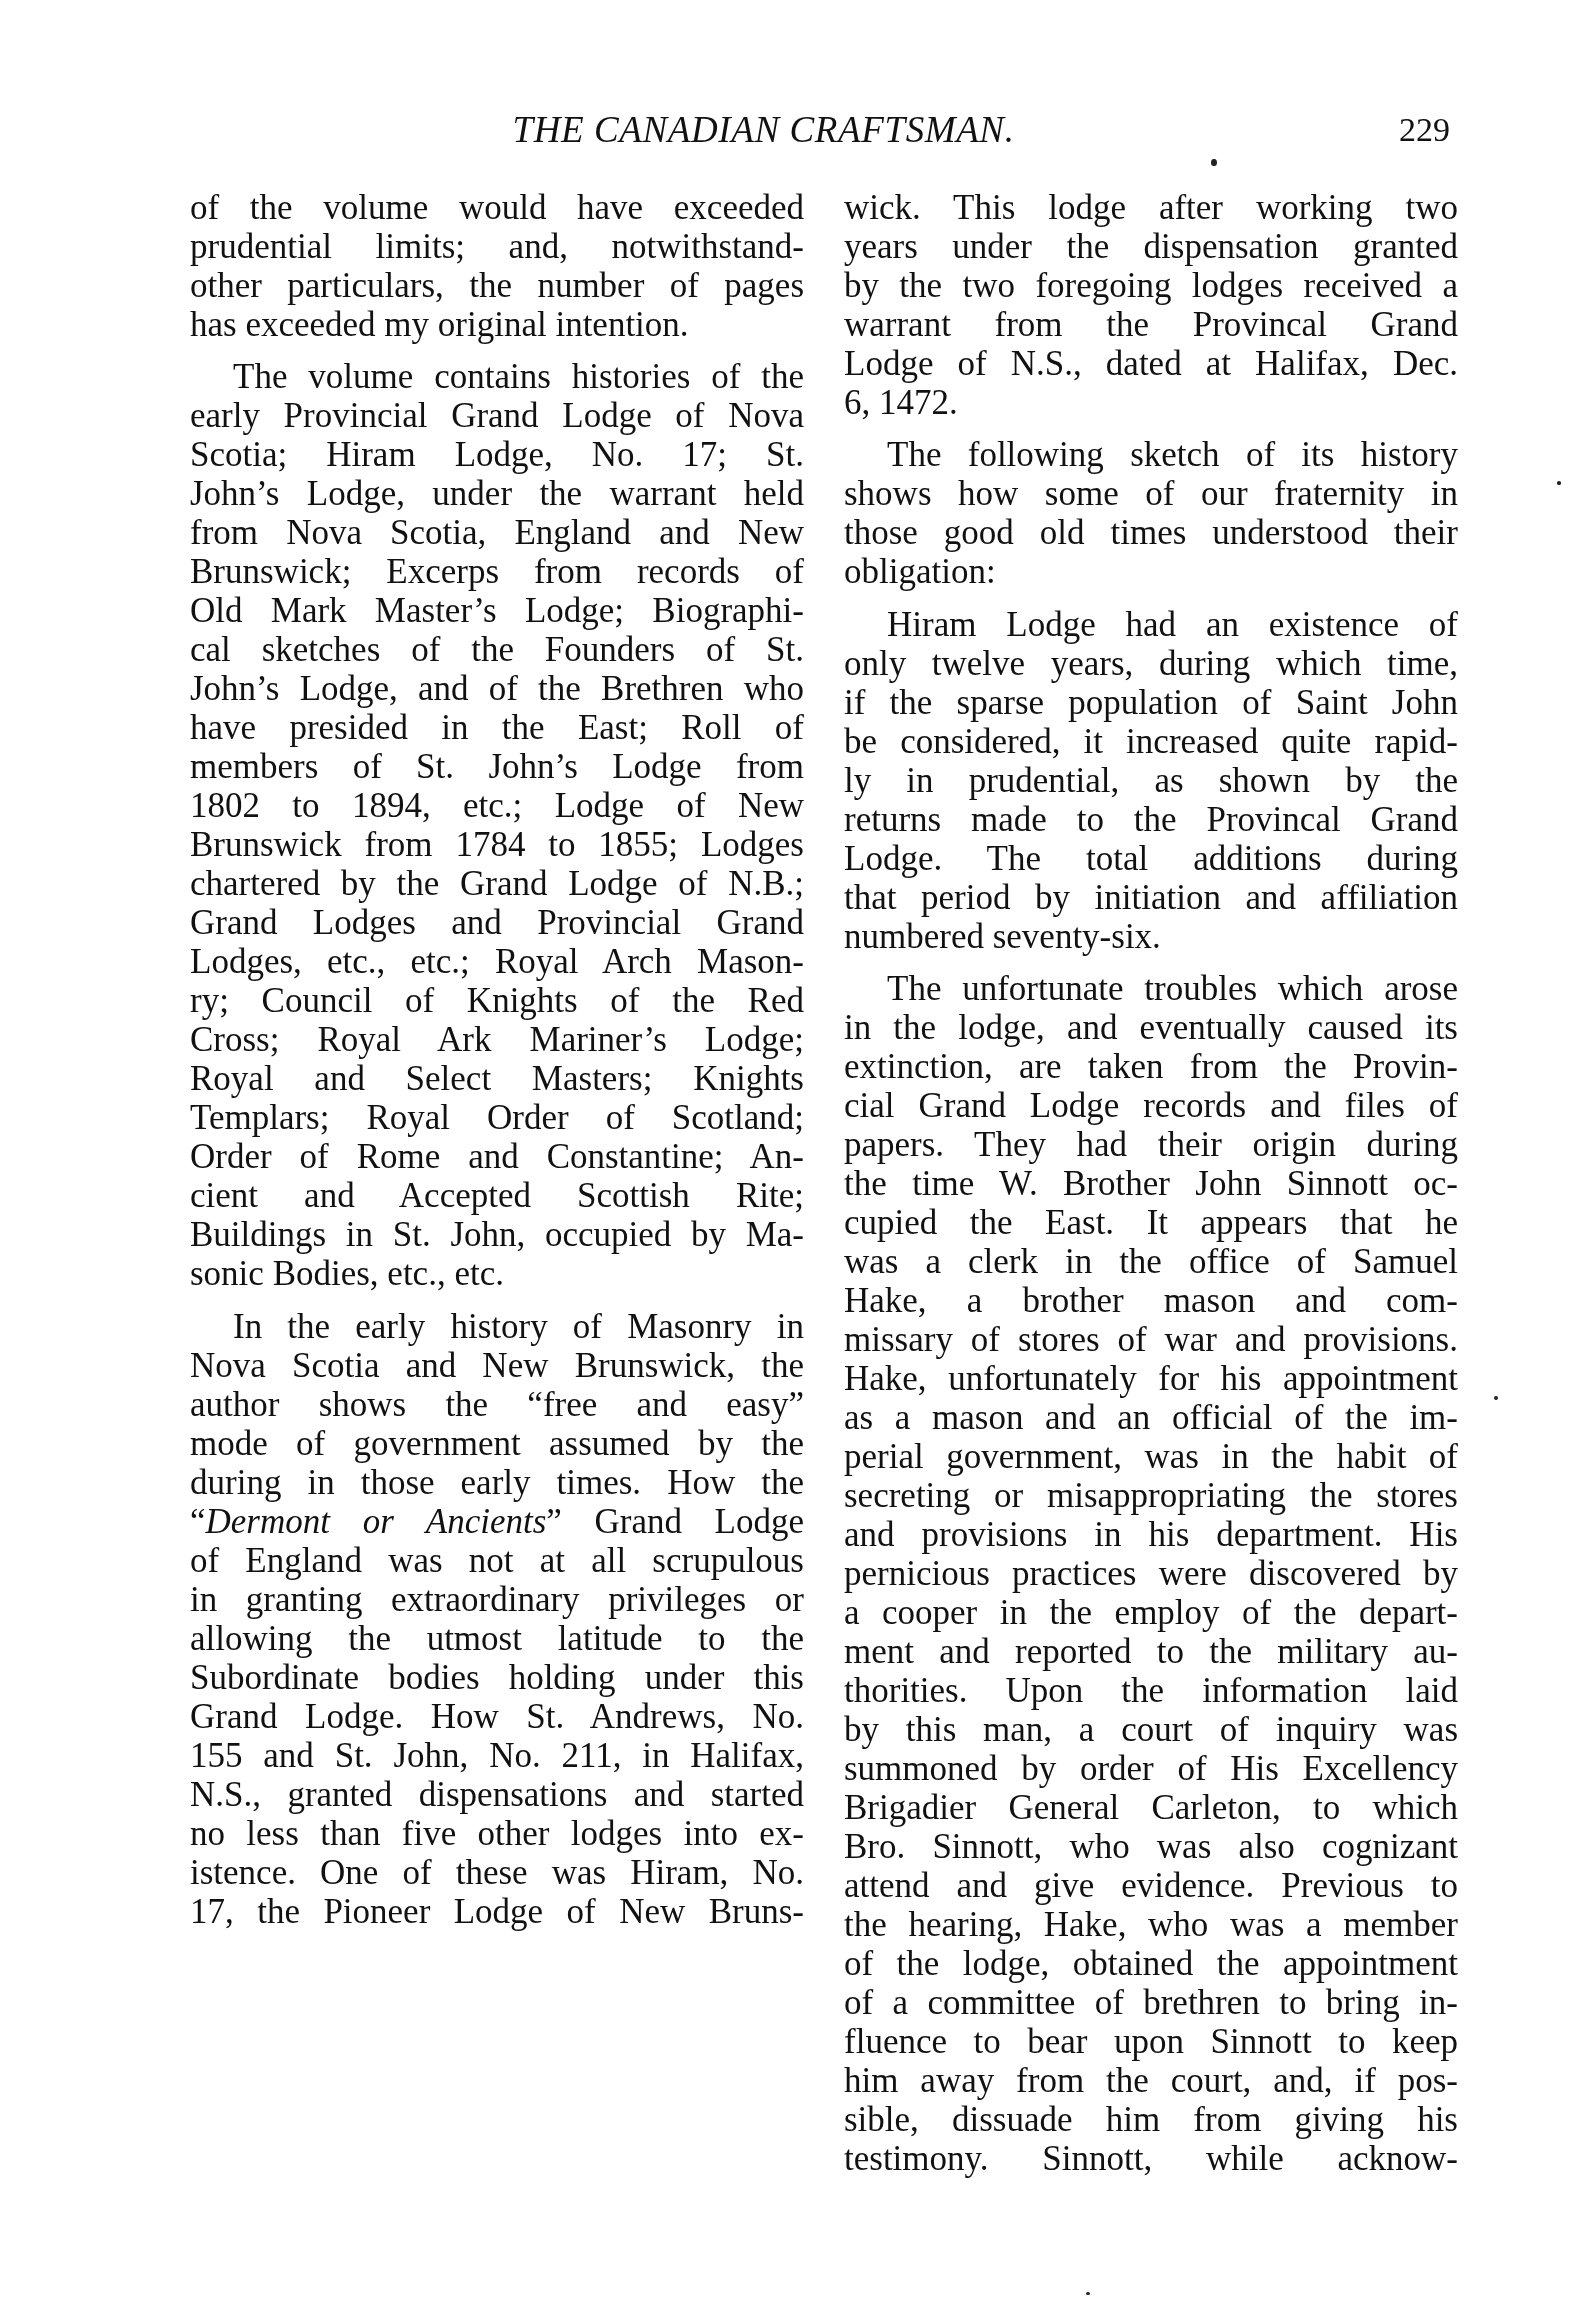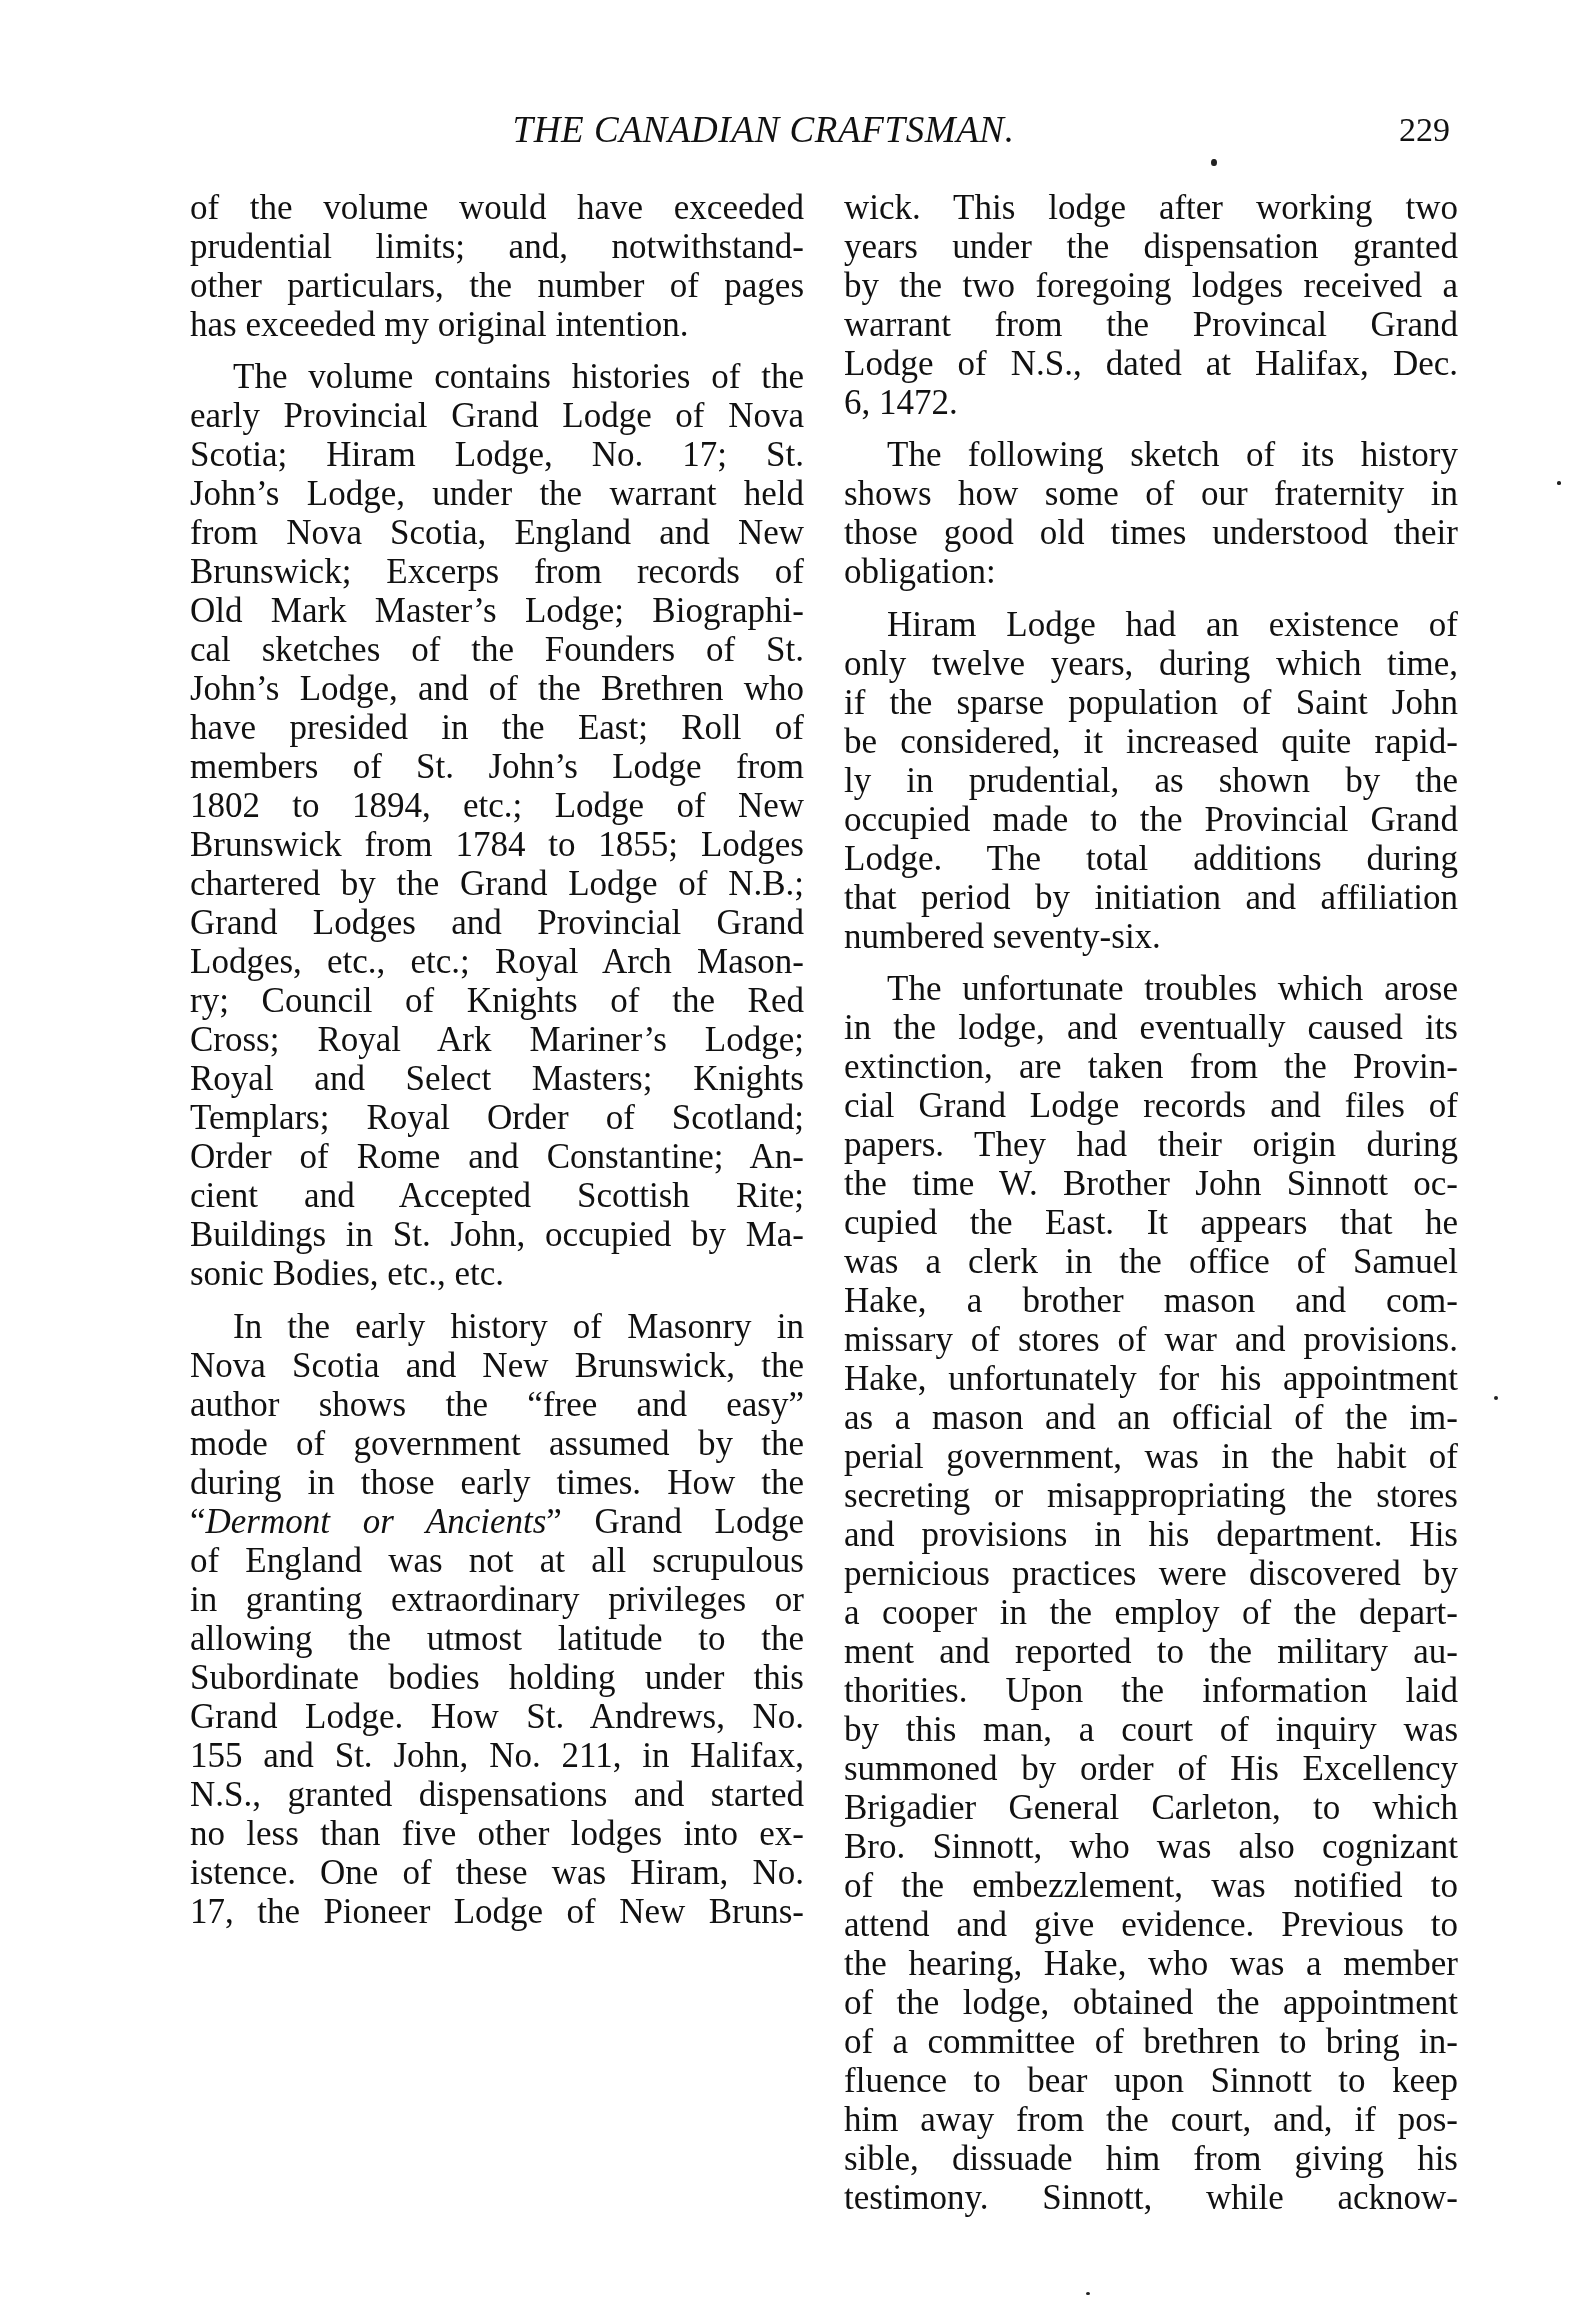--- a/index.html
+++ b/index.html
@@ -95,21 +95,21 @@
       <span class="line">shows how some of our fraternity in</span>
       <span class="line">those good old times understood their</span>
       <span class="line last">obligation:</span>
     </div>
     <div class="para">
       <span class="line indent">Hiram Lodge had an existence of</span>
       <span class="line">only twelve years, during which time,</span>
       <span class="line">if the sparse population of Saint John</span>
       <span class="line">be considered, it increased quite rapid-</span>
       <span class="line">ly in prudential, as shown by the</span>
-      <span class="line">occupied made to the Provincial Grand</span>
+      <span class="line">returns made to the Provincal Grand</span>
       <span class="line">Lodge. The total additions during</span>
       <span class="line">that period by initiation and affiliation</span>
       <span class="line last">numbered seventy-six.</span>
     </div>
     <div class="para">
       <span class="line indent">The unfortunate troubles which arose</span>
       <span class="line">in the lodge, and eventually caused its</span>
       <span class="line">extinction, are taken from the Provin-</span>
       <span class="line">cial Grand Lodge records and files of</span>
       <span class="line">papers. They had their origin during</span>
@@ -124,21 +124,20 @@
       <span class="line">secreting or misappropriating the stores</span>
       <span class="line">and provisions in his department. His</span>
       <span class="line">pernicious practices were discovered by</span>
       <span class="line">a cooper in the employ of the depart-</span>
       <span class="line">ment and reported to the military au-</span>
       <span class="line">thorities. Upon the information laid</span>
       <span class="line">by this man, a court of inquiry was</span>
       <span class="line">summoned by order of His Excellency</span>
       <span class="line">Brigadier General Carleton, to which</span>
       <span class="line">Bro. Sinnott, who was also cognizant</span>
-      <span class="line">of the embezzlement, was notified to</span>
       <span class="line">attend and give evidence. Previous to</span>
       <span class="line">the hearing, Hake, who was a member</span>
       <span class="line">of the lodge, obtained the appointment</span>
       <span class="line">of a committee of brethren to bring in-</span>
       <span class="line">fluence to bear upon Sinnott to keep</span>
       <span class="line">him away from the court, and, if pos-</span>
       <span class="line">sible, dissuade him from giving his</span>
       <span class="line">testimony. Sinnott, while acknow-</span>
     </div>
   </div>

